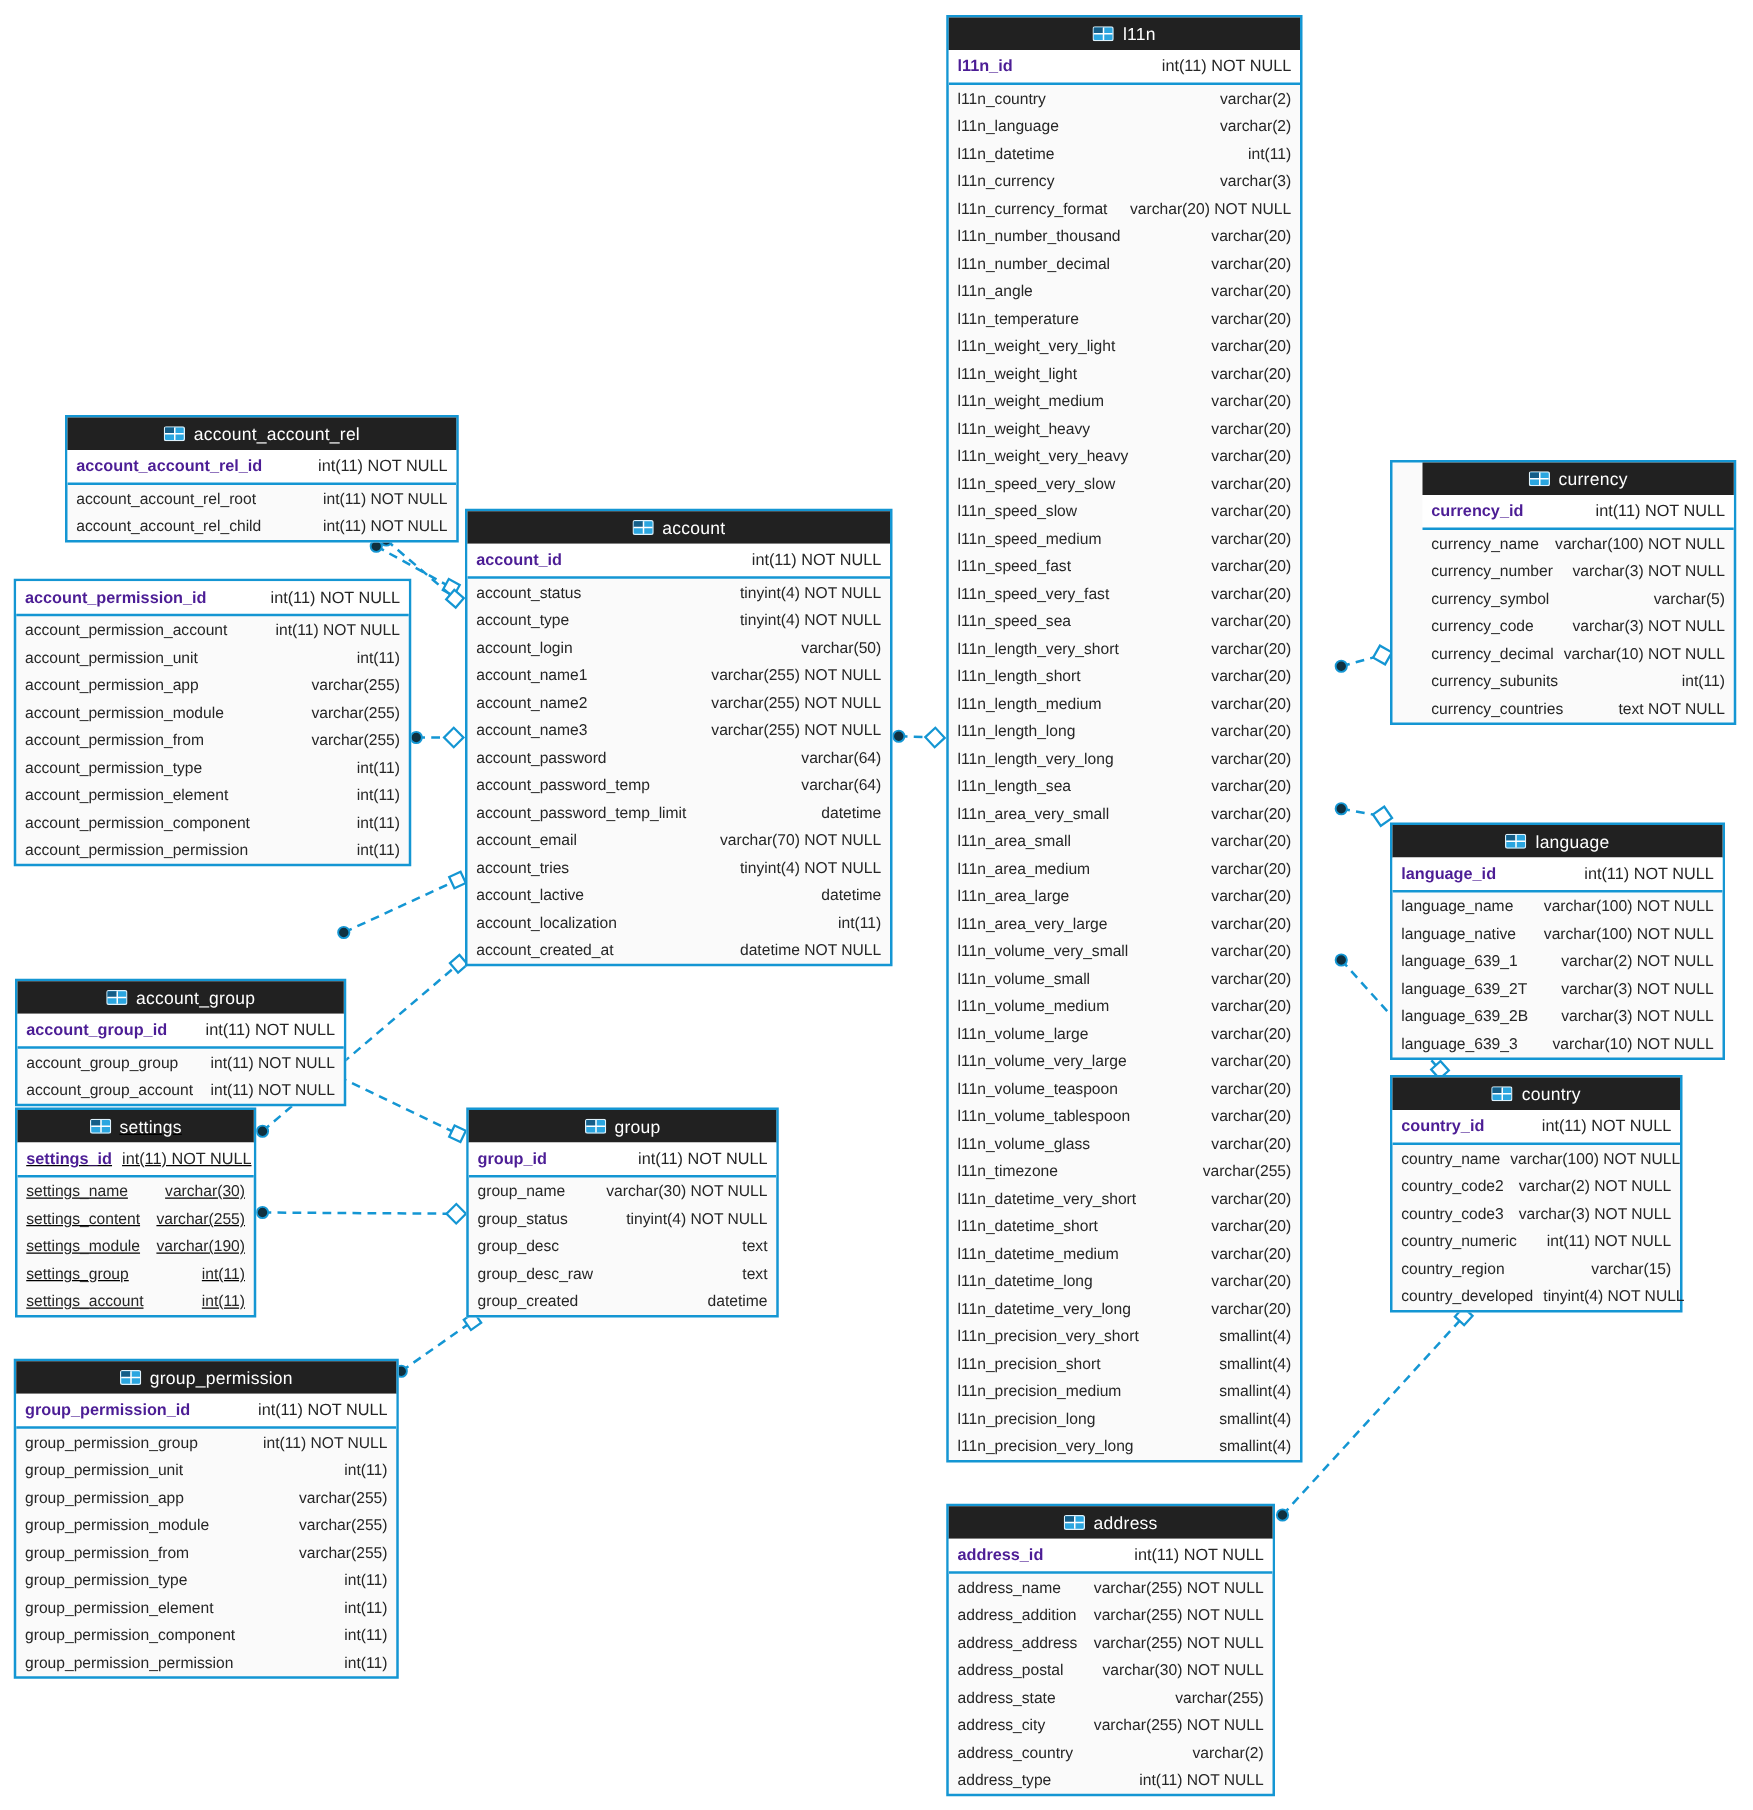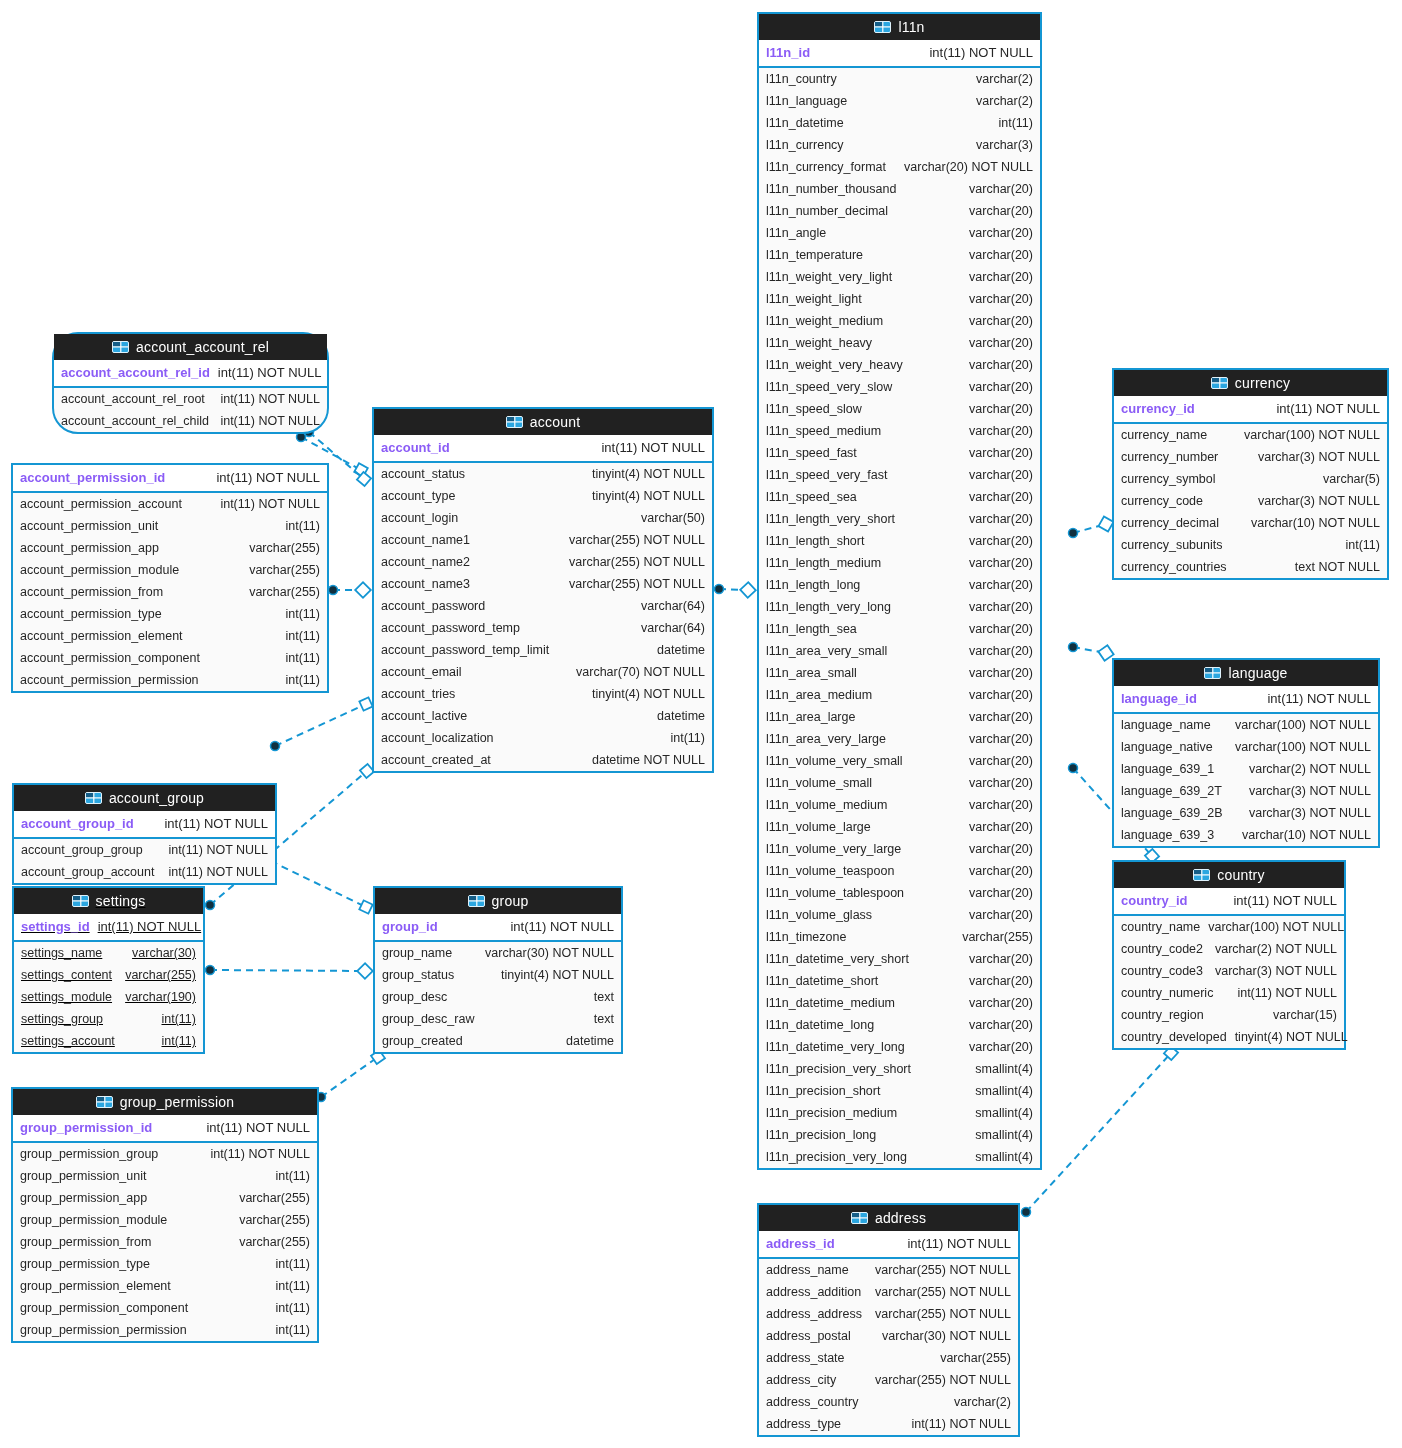--- a/index.html
+++ b/index.html
@@ -15,21 +15,21 @@
   #canvas{position:relative;width:1402px;height:1448px;background:#ffffff;overflow:hidden;}
   #wires{position:absolute;left:0;top:0;z-index:0;}
   .wire{stroke:var(--accent);stroke-width:2;stroke-dasharray:7 5;fill:none;}
   .dot{fill:#10303f;stroke:var(--accent);stroke-width:1.5;}
   .endmark{fill:#ffffff;stroke:var(--accent);stroke-width:1.8;}
   .table{position:absolute;z-index:1;border:2px solid var(--accent);background:var(--row-bg);}
   .thead{height:26px;background:var(--header-bg);color:var(--header-fg);display:flex;align-items:center;justify-content:center;gap:7px;font-size:14px;letter-spacing:.2px;}
   .thead .ticon{display:flex;align-items:center;}
   .row{display:flex;justify-content:space-between;align-items:center;gap:8px;padding:0 7px;height:22px;font-size:12.5px;color:var(--text);white-space:nowrap;line-height:22px;}
   .row.pk{height:28px;background:var(--pk-bg);border-bottom:2px solid var(--accent);font-size:13px;}
-  .row.pk .fname{font-weight:bold;color:#8b5cf6;}
+  .row.pk .fname{font-weight:bold;color:#4c1d95;}
   .fname{text-align:left;}
   .ftype{text-align:right;margin-left:auto;}
 </style>
 </head>
 <body>
 
 <div id="canvas">
   <svg id="wires" width="1402" height="1448">
       <g>
         <line x1="301" y1="437" x2="361" y2="470" class="wire"></line>
@@ -307,21 +307,21 @@
       </div>
       <div class="row">
         <span class="fname">l11n_precision_long</span>
         <span class="ftype">smallint(4)</span>
       </div>
       <div class="row">
         <span class="fname">l11n_precision_very_long</span>
         <span class="ftype">smallint(4)</span>
       </div>
     </div>
-    <div class="table" style="left: 52px; top: 332px; width: 277px; border-radius: 26px;">
+    <div class="table" style="left: 52px; top: 332px; width: 315px;">
       <div class="thead">
         <span class="ticon">
           <svg width="17" height="12" viewBox="0 0 17 12">
             <rect x="0.5" y="0.5" width="16" height="11" rx="1.5" fill="#2ba6e0" stroke="#dff2fc" stroke-width="1"></rect>
             <rect x="1" y="1" width="7.5" height="4.6" fill="#155e88"></rect>
             <line x1="8.8" y1="1" x2="8.8" y2="11" stroke="#ffffff" stroke-width="1.2"></line>
             <line x1="1" y1="5.9" x2="16" y2="5.9" stroke="#ffffff" stroke-width="1.2"></line>
           </svg>
         </span>
         <span>account_account_rel</span>
@@ -599,21 +599,21 @@
       </div>
       <div class="row">
         <span class="fname">group_permission_component</span>
         <span class="ftype">int(11)</span>
       </div>
       <div class="row">
         <span class="fname">group_permission_permission</span>
         <span class="ftype">int(11)</span>
       </div>
     </div>
-    <div class="table" style="left: 1112px; top: 368px; width: 277px;">
+    <div class="table" style="left: 1112px; top: 368px; width: 277px; padding-left: 24px;">
       <div class="thead">
         <span class="ticon">
           <svg width="17" height="12" viewBox="0 0 17 12">
             <rect x="0.5" y="0.5" width="16" height="11" rx="1.5" fill="#2ba6e0" stroke="#dff2fc" stroke-width="1"></rect>
             <rect x="1" y="1" width="7.5" height="4.6" fill="#155e88"></rect>
             <line x1="8.8" y1="1" x2="8.8" y2="11" stroke="#ffffff" stroke-width="1.2"></line>
             <line x1="1" y1="5.9" x2="16" y2="5.9" stroke="#ffffff" stroke-width="1.2"></line>
           </svg>
         </span>
         <span>currency</span>

